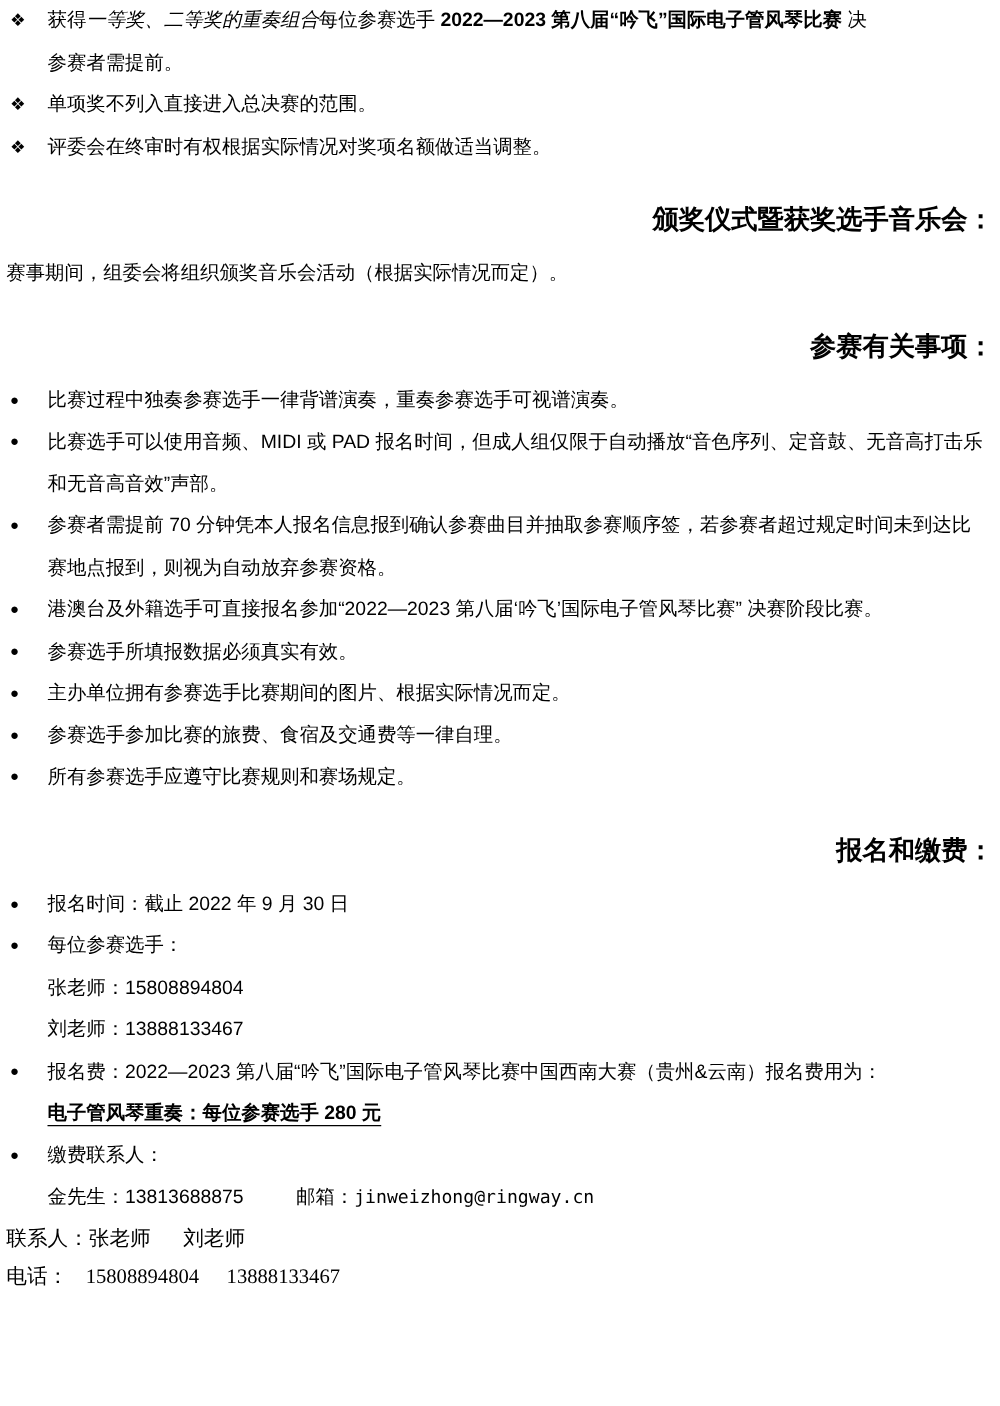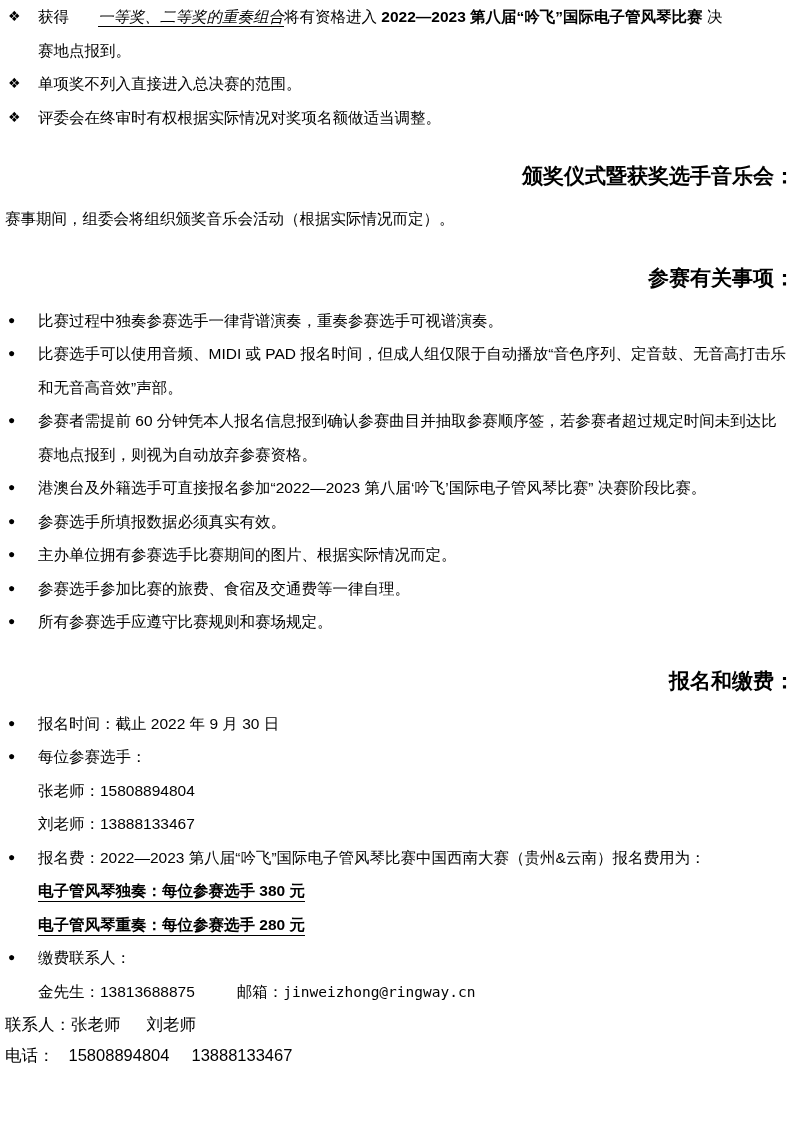--- a/index.html
+++ b/index.html
@@ -22,57 +22,55 @@
     width: 33px;
     padding-left: 3px;
     line-height: 33.5px;
   }
   .m-diamond { font-size: 14px; }
   .m-circle  { font-size: 12px; }
   .txt { flex: 1; min-width: 0; }
   .sub { padding-left: 33px; }
   .em-ul {
     font-style: italic;
-    text-decoration: underline;
     text-underline-offset: 4px;
-    margin-left: 29px;
   }
   .bold { font-weight: bold; margin-top: 27px; }
   .bold-ul {
     font-weight: bold;
     text-decoration: underline;
     text-underline-offset: 5px;
   }
   .heading {
     font-weight: bold;
     font-size: 21px;
     line-height: 27px;
     margin: 28px 0 13px 0;
     text-align: right;
   }
   .mono { font-family: "DejaVu Sans Mono", "Liberation Mono", monospace; font-size: 14.5px; }
   .gap-email { margin-left: 42px; }
   .serif-line {
-    font-family: Liberation Sans, sans-serif;
+    font-family: Liberation Serif, serif;
     font-size: 16.5px;
     line-height: 30.5px;
   }
   .gap-sm { margin-left: 14px; }
   .gap-md { margin-left: 22px; }
   .gap-lg { margin-left: 26px; }
 </style>
 </head>
 <body>
 
 <div class="doc">
 
   <div>
     <div class="li">
       <span class="marker m-diamond">❖</span>
-      <div class="txt"><span>获得</span><span class="em-ul">一等奖、二等奖的重奏组合</span><span>将有资格进入 </span><span class="bold">2022—2023 第八届“吟飞”国际电子管风琴比赛</span><span> 决</span><br><span>赛地点报到。</span></div>
+      <div class="txt"><span>获得</span><span class="em-ul">一等奖、二等奖的重奏组合</span><span>每位参赛选手 </span><span class="bold">2022—2023 第八届“吟飞”国际电子管风琴比赛</span><span> 决</span><br><span>参赛者需提前。</span></div>
     </div>
     <div class="li">
       <span class="marker m-diamond">❖</span>
       <div class="txt">单项奖不列入直接进入总决赛的范围。</div>
     </div>
     <div class="li">
       <span class="marker m-diamond">❖</span>
       <div class="txt">评委会在终审时有权根据实际情况对奖项名额做适当调整。</div>
     </div>
   </div>
@@ -85,21 +83,21 @@
     <div class="li">
       <span class="marker m-circle">●</span>
       <div class="txt">比赛过程中独奏参赛选手一律背谱演奏，重奏参赛选手可视谱演奏。</div>
     </div>
     <div class="li">
       <span class="marker m-circle">●</span>
       <div class="txt"><span>比赛选手可以使用音频、MIDI 或 PAD 报名时间，但成人组仅限于自动播放“音色序列、定音鼓、无音高打击乐</span><br><span>和无音高音效”声部。</span></div>
     </div>
     <div class="li">
       <span class="marker m-circle">●</span>
-      <div class="txt"><span>参赛者需提前 60 分钟凭本人报名信息报到确认参赛曲目并抽取参赛顺序签，若参赛者超过规定时间未到达比</span><br><span>赛地点报到，则视为自动放弃参赛资格。</span></div>
+      <div class="txt"><span>参赛者需提前 70 分钟凭本人报名信息报到确认参赛曲目并抽取参赛顺序签，若参赛者超过规定时间未到达比</span><br><span>赛地点报到，则视为自动放弃参赛资格。</span></div>
     </div>
     <div class="li">
       <span class="marker m-circle">●</span>
       <div class="txt">港澳台及外籍选手可直接报名参加“2022—2023 第八届‘吟飞’国际电子管风琴比赛” 决赛阶段比赛。</div>
     </div>
     <div class="li">
       <span class="marker m-circle">●</span>
       <div class="txt">参赛选手所填报数据必须真实有效。</div>
     </div>
     <div class="li">
@@ -125,21 +123,20 @@
     <div class="li">
       <span class="marker m-circle">●</span>
       <div class="txt">每位参赛选手：</div>
     </div>
     <div class="sub">张老师：15808894804</div>
     <div class="sub">刘老师：13888133467</div>
     <div class="li">
       <span class="marker m-circle">●</span>
       <div class="txt">报名费：2022—2023 第八届“吟飞”国际电子管风琴比赛中国西南大赛（贵州&amp;云南）报名费用为：</div>
     </div>
-    <div class="sub"><span class="bold-ul">电子管风琴独奏：每位参赛选手 380 元</span></div>
     <div class="sub"><span class="bold-ul">电子管风琴重奏：每位参赛选手 280 元</span></div>
     <div class="li">
       <span class="marker m-circle">●</span>
       <div class="txt">缴费联系人：</div>
     </div>
     <div class="sub"><span>金先生：13813688875</span><span class="gap-email">邮箱：</span><span class="mono">jinweizhong@ringway.cn</span></div>
   </div>
 
   <div class="serif-line"><span>联系人：</span><span>张老师</span><span class="gap-lg">刘老师</span></div>
   <div class="serif-line"><span>电话：</span><span class="gap-sm">15808894804</span><span class="gap-md">13888133467</span></div>

